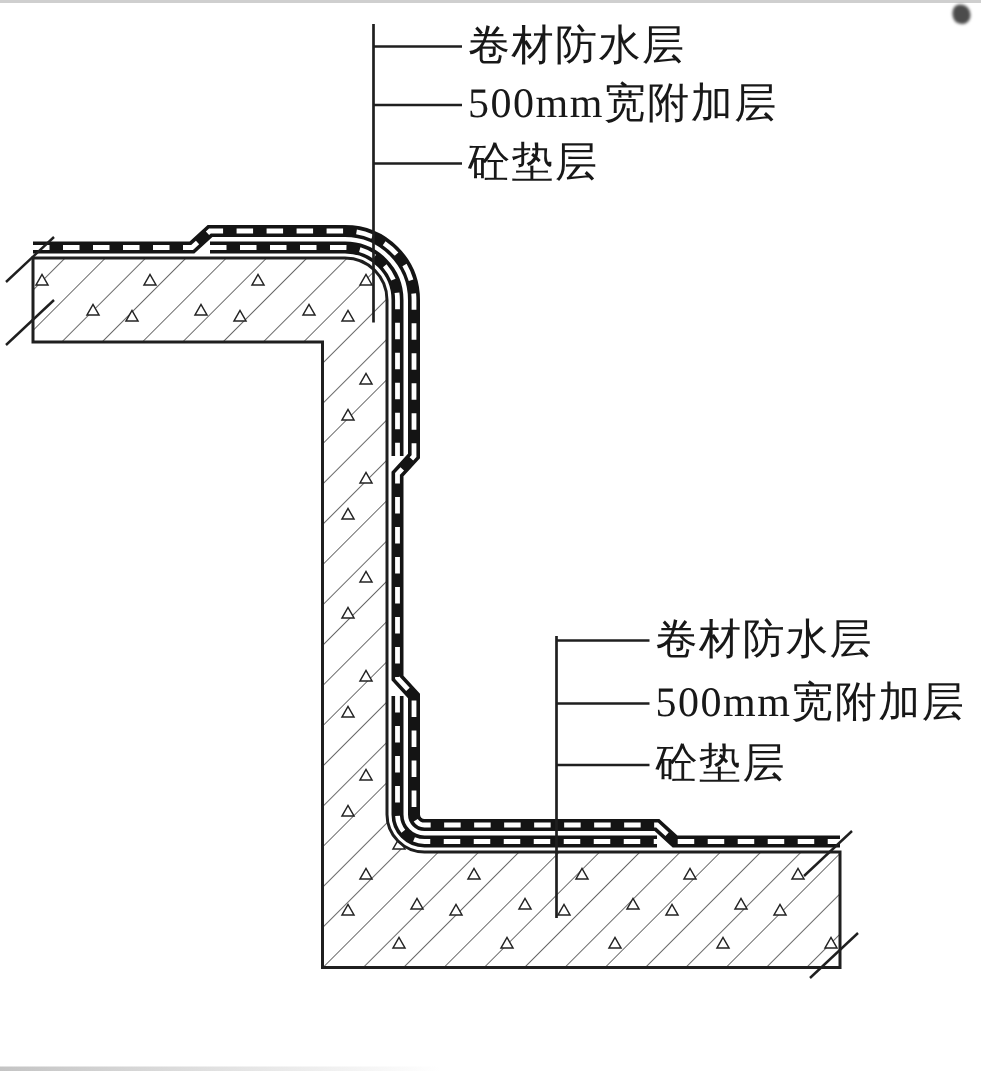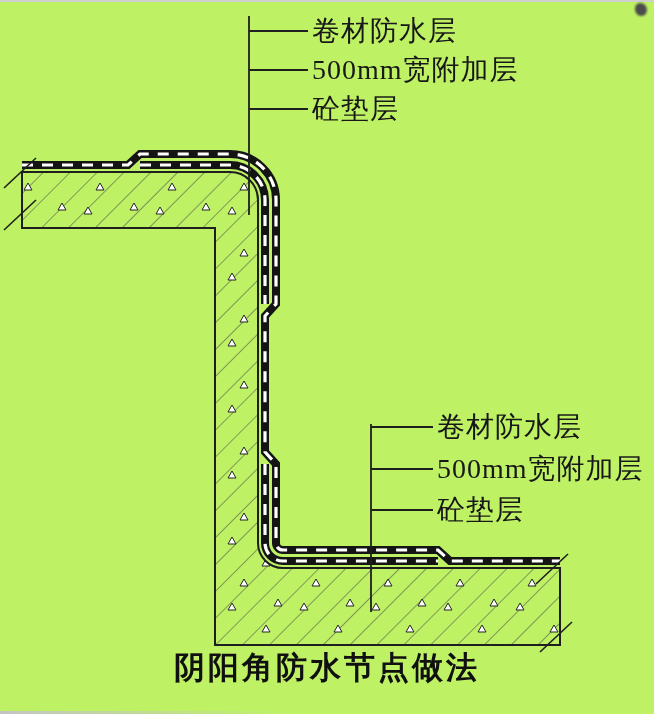--- a/index.html
+++ b/index.html
@@ -1,20 +1,20 @@
 <!DOCTYPE html>
 <html><head>
 <meta charset="utf-8">
 <style>
   html, body { margin: 0; padding: 0; background: #e8e8e8; }
   .page {
     position: relative;
     width: 654px;
     height: 714px;
-    background: #bef264;
+    background: #ffffff;
     overflow: hidden;
     font-family: "Liberation Serif", "DejaVu Serif", serif;
   }
   .drawing { position: absolute; left: 0; top: 0; }
   .lbl {
     position: absolute;
     font-size: 28px;
     line-height: 1;
     color: #181818;
     white-space: nowrap;
@@ -107,19 +107,18 @@
   </svg>
 
   <div class="lbl" style="left:312px; top:17px;">卷材防水层</div>
   <div class="lbl" style="left:312px; top:56px;">500mm宽附加层</div>
   <div class="lbl" style="left:312px; top:95px;">砼垫层</div>
 
   <div class="lbl" style="left:437px; top:413px;">卷材防水层</div>
   <div class="lbl" style="left:437px; top:455px;">500mm宽附加层</div>
   <div class="lbl" style="left:437px; top:496px;">砼垫层</div>
 
-  <div class="caption">阴阳角防水节点做法</div>
 
   <div class="scan-top"></div>
   <div class="scan-bottom"></div>
   <div class="speck"></div>
 
 </div>
 
 </body></html>

